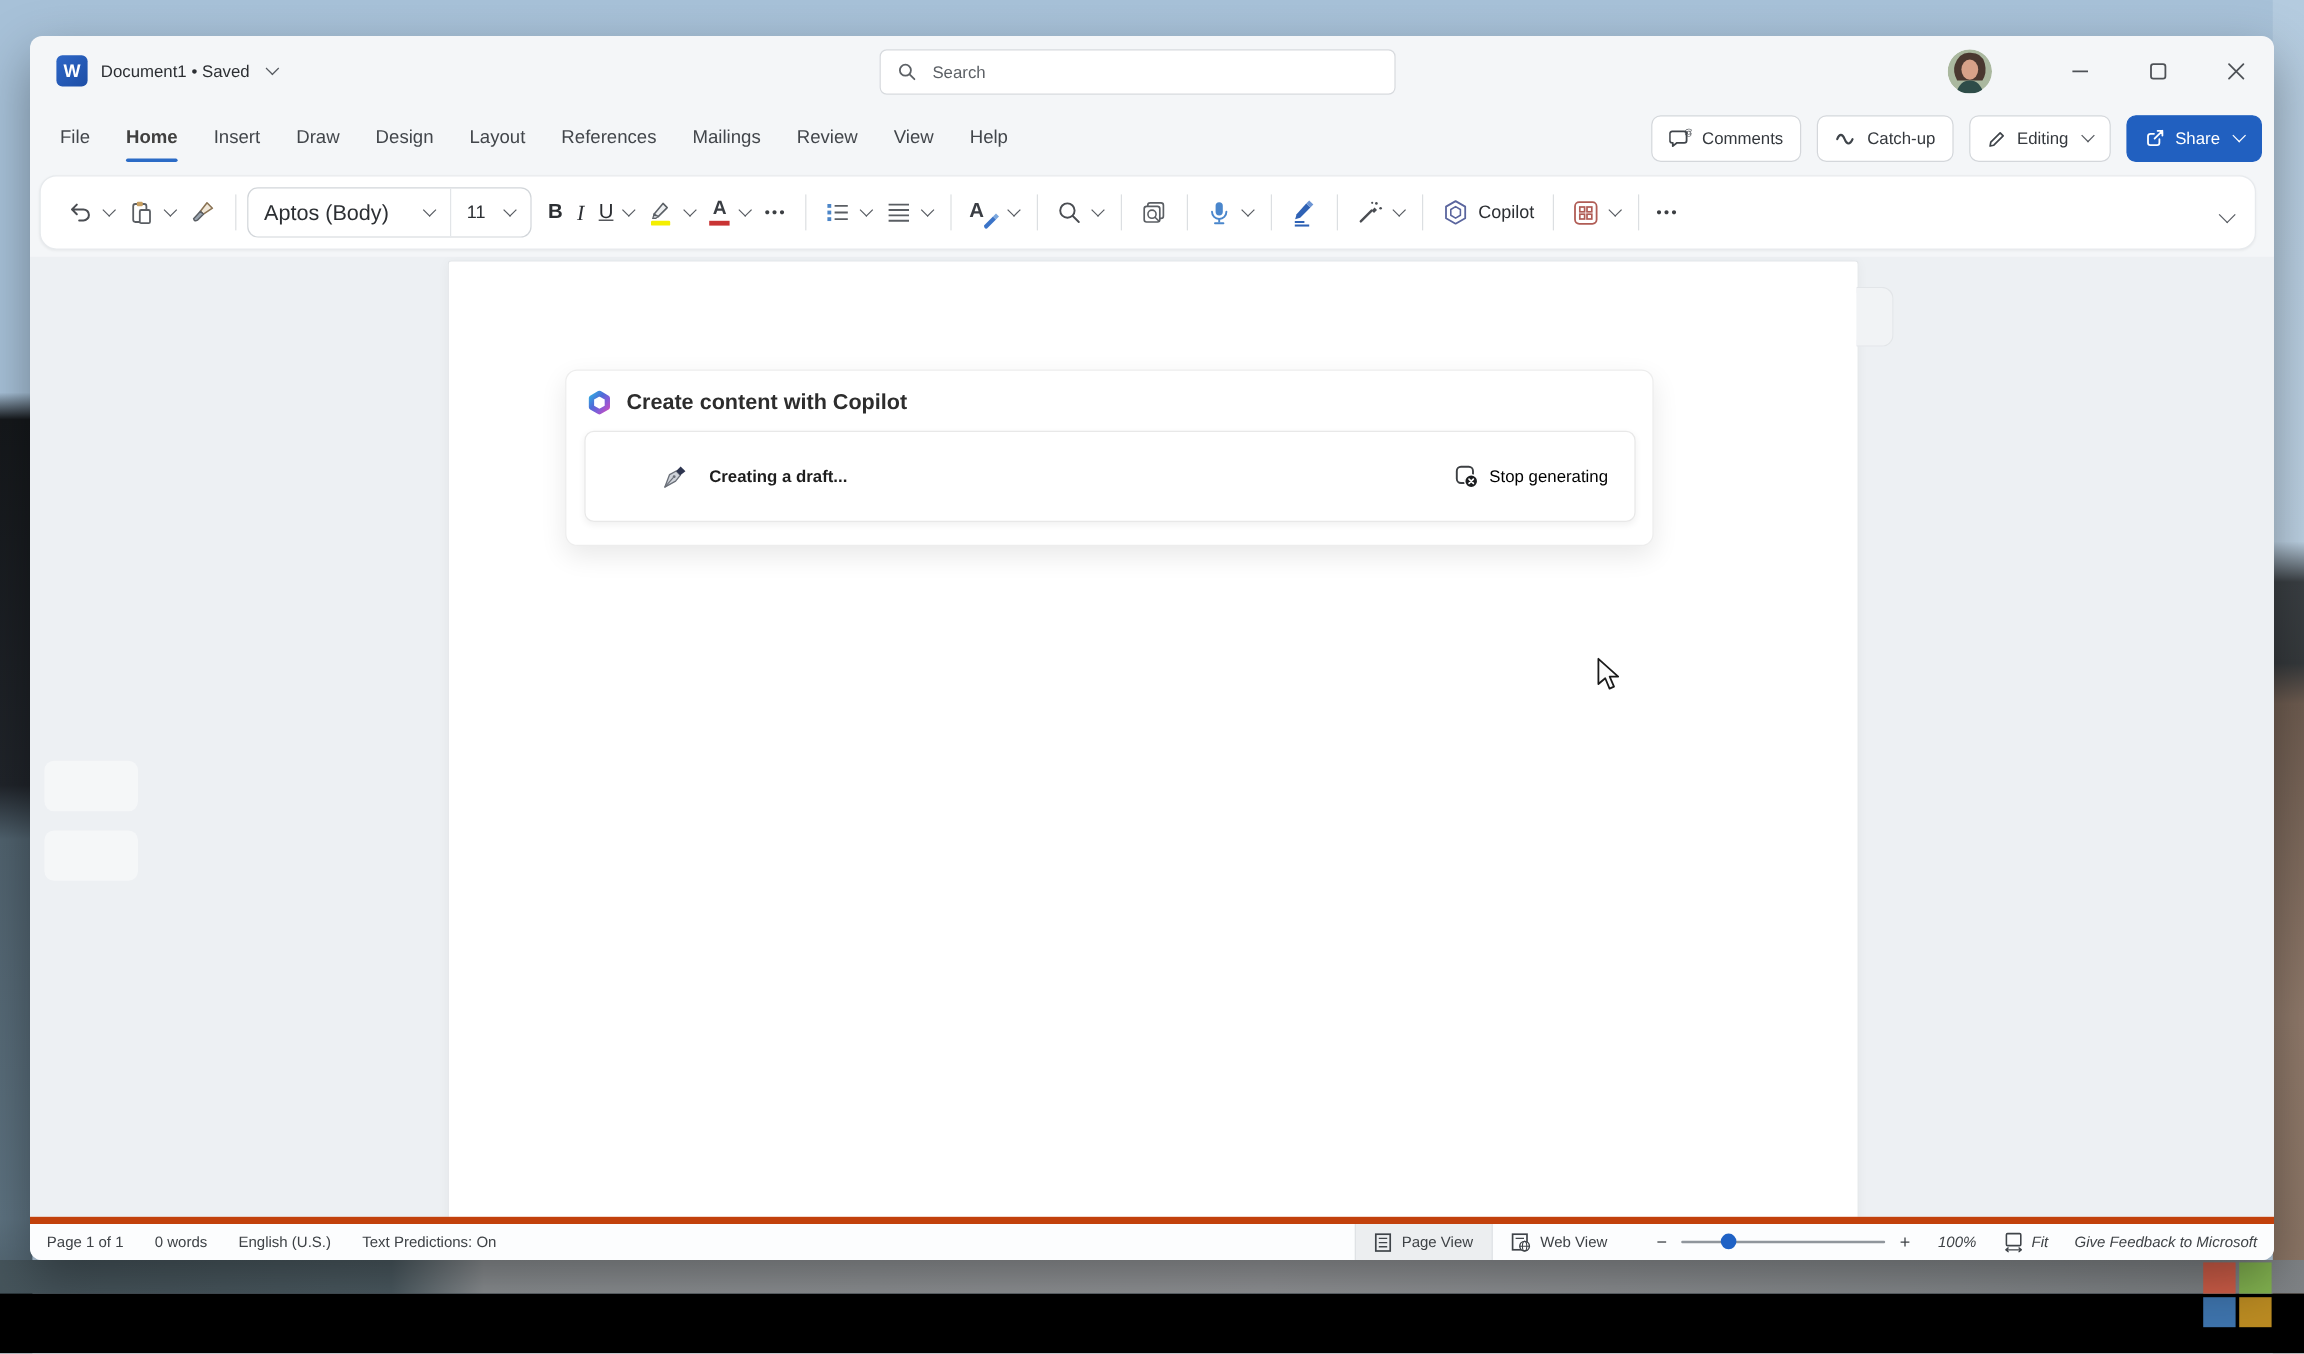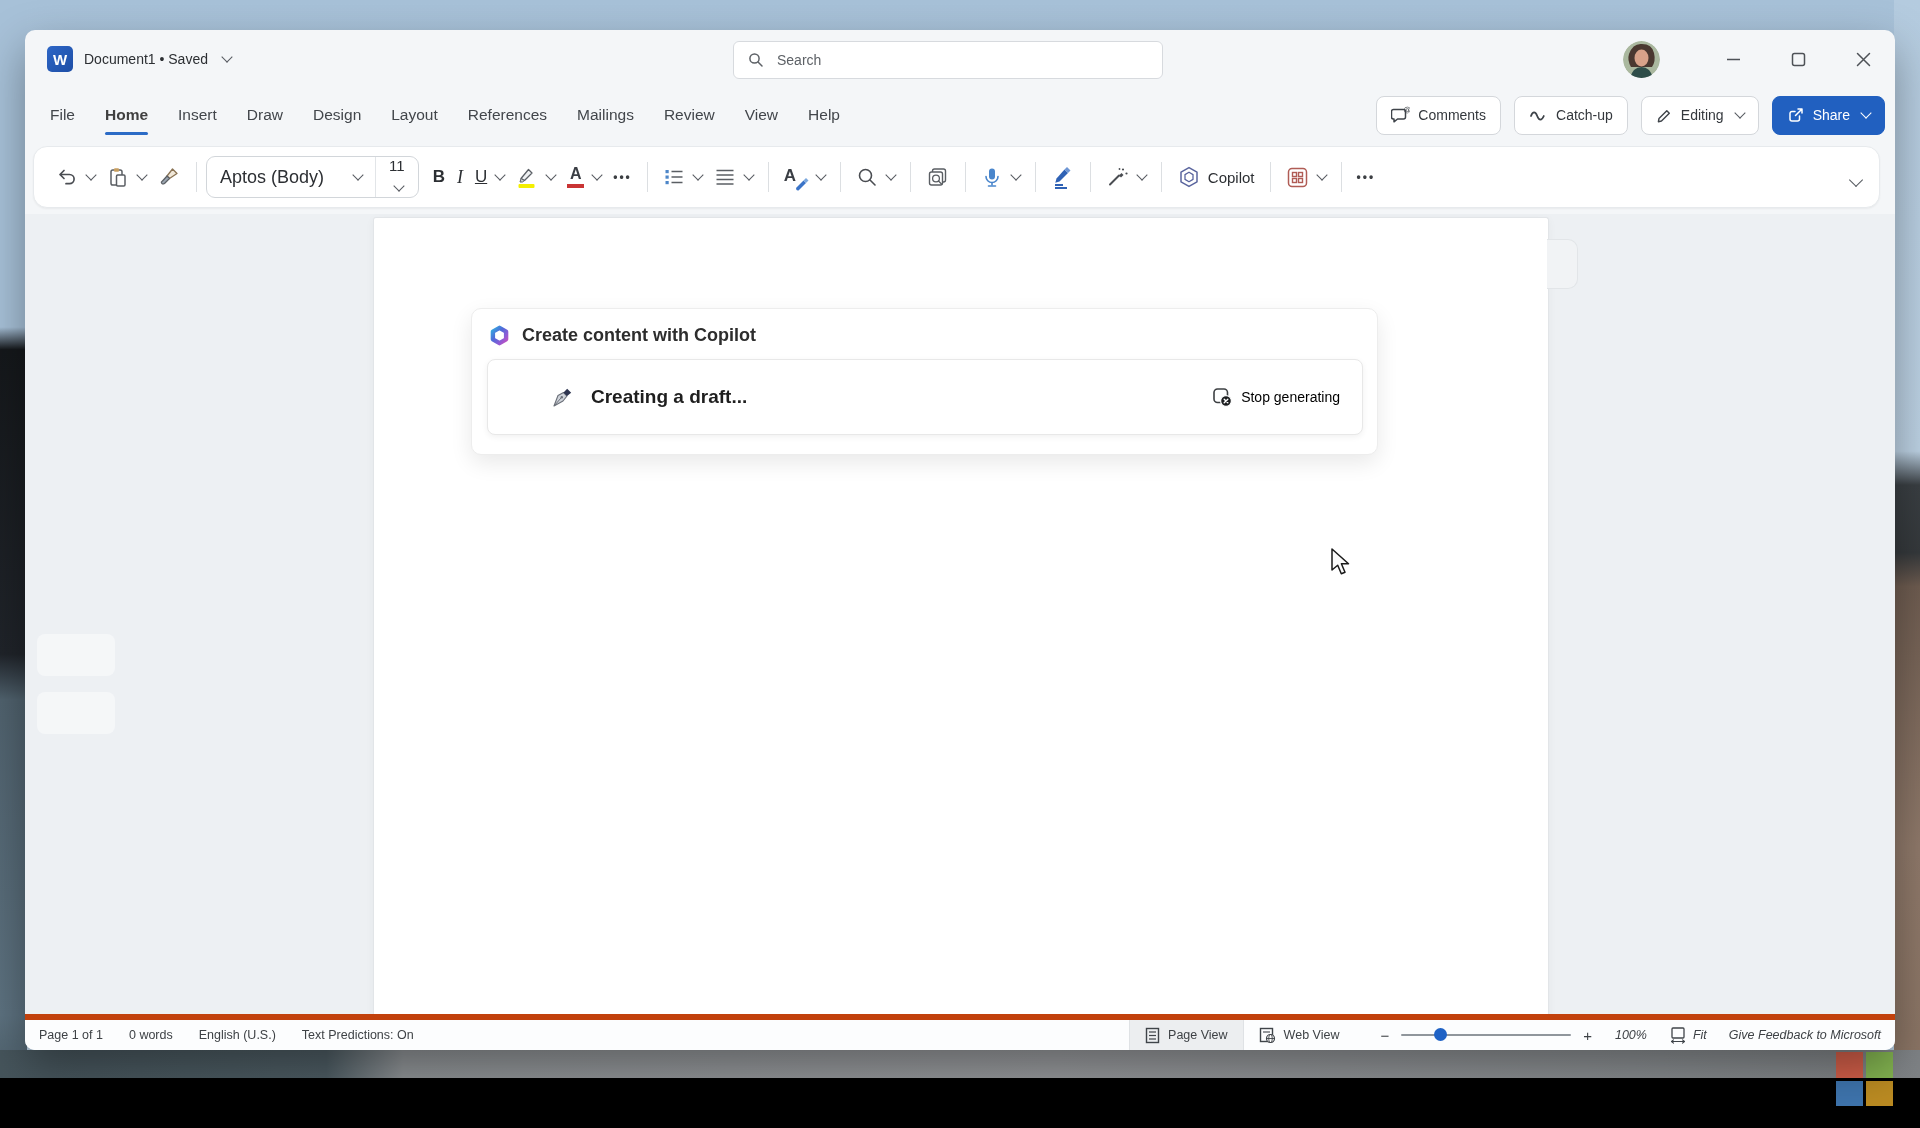--- a/index.html
+++ b/index.html
@@ -40,21 +40,21 @@
 
   
   .ribbon{position:relative;height:72px;padding:4px 15px 0 8px;box-sizing:border-box;}
   .ribbon-inner{height:60px;background:#fff;border:1px solid #e7eaed;border-radius:14px;box-shadow:0 1px 2px rgba(0,0,0,.05);display:flex;align-items:center;padding:0 16px;position:relative;}
   .tbtn{display:flex;align-items:center;gap:5px;padding:0 6px;height:42px;border-radius:6px;}
   .sep{width:1px;height:30px;background:#dcdfe2;margin:0 9px;flex:0 0 1px;}
   .chev{display:inline-block;width:7px;height:7px;border-right:1.6px solid #565a60;border-bottom:1.6px solid #565a60;transform:rotate(45deg);margin:-4px 0 0 4px;}
   .chev.white{border-color:#fff;}
   .fontgroup{display:flex;align-items:center;height:40px;border:1px solid #d2d6da;border-radius:9px;overflow:hidden;}
   .fontname{display:flex;align-items:center;gap:26px;padding:0 13px;font-size:18px;color:#2c2f33;height:100%;}
-  .fontsize{display:flex;align-items:center;gap:12px;padding:0 13px;font-size:15px;color:#2c2f33;height:100%;border-left:1px solid #e2e5e8;flex-direction:column;}
+  .fontsize{display:flex;align-items:center;gap:12px;padding:0 13px;font-size:15px;color:#2c2f33;height:100%;border-left:1px solid #e2e5e8;}
   .fmt-letter{font-size:17px;color:#2c2f33;}
   .b{font-weight:800;}
   .i{font-style:italic;font-family:"Liberation Serif",serif;font-size:18px;}
   .u{text-decoration:underline;}
   .colorbtn{display:flex;flex-direction:column;align-items:center;line-height:1;gap:2px;}
   .colorbtn .bar{width:17px;height:4px;}
   .dots{font-size:12px;letter-spacing:2px;color:#3c3f43;font-weight:700;}
   .copilot-label{font-size:15px;color:#2c2f33;margin-left:2px;}
   .collapse{position:absolute;right:18px;top:24px;}
 
@@ -62,21 +62,21 @@
   .content{position:absolute;top:184px;left:0;right:0;bottom:30px;background:#edf0f3;overflow:hidden;}
   .ghost{position:absolute;background:rgba(255,255,255,.45);border-radius:8px;}
   .page{position:absolute;left:348px;top:3px;width:1174px;height:810px;background:#fff;border:1px solid #e2e5e8;border-bottom:none;border-radius:3px 3px 0 0;box-shadow:0 2px 10px rgba(0,0,0,.04);}
   .page-tab{position:absolute;left:1522px;top:25px;width:30px;height:48px;background:#f1f3f5;border:1px solid #e2e5e8;border-left:none;border-radius:0 10px 10px 0;}
 
   
   .cp-card{position:absolute;left:446px;top:94px;width:907px;height:147px;background:#fff;border:1px solid #ededed;border-radius:10px;box-shadow:0 8px 22px rgba(0,0,0,.09);box-sizing:border-box;}
   .cp-head{display:flex;align-items:center;gap:11px;padding:15px 0 0 16px;}
   .cp-head-label{font-size:18px;font-weight:700;color:#2d2d2d;}
   .cp-inner{position:absolute;left:15px;top:50px;width:876px;height:76px;background:#fff;border:1px solid #e8e8e8;border-radius:8px;box-shadow:0 2px 6px rgba(0,0,0,.06);display:flex;align-items:center;box-sizing:border-box;padding:0 22px 0 62px;}
-  .cp-status{font-size:19px;font-weight:700;color:#1e1e1e;margin-left:15px;}
+  .cp-status{font-size:14px;font-weight:700;color:#1e1e1e;margin-left:15px;}
   .cp-stop{margin-left:auto;display:flex;align-items:center;gap:8px;font-size:14px;color:#000000;}
 
   
   .statusbar{position:absolute;left:0;right:0;bottom:0;height:30px;background:#fcfdfe;border-top:6px solid #c2410c;display:flex;align-items:center;font-size:12.5px;color:#3e4246;}
   .sb-left{display:flex;align-items:center;gap:26px;padding-left:14px;}
   .sb-right{margin-left:auto;display:flex;align-items:center;height:100%;}
   .sb-view{display:flex;align-items:center;gap:8px;height:100%;padding:0 15px;}
   .sb-view.selected{background:#eceef0;border-left:1px solid #dfe2e5;border-right:1px solid #dfe2e5;}
   .sb-zbtn{padding:0 12px;font-size:15px;color:#3e4246;}
   .sb-slider{position:relative;width:170px;height:100%;}

